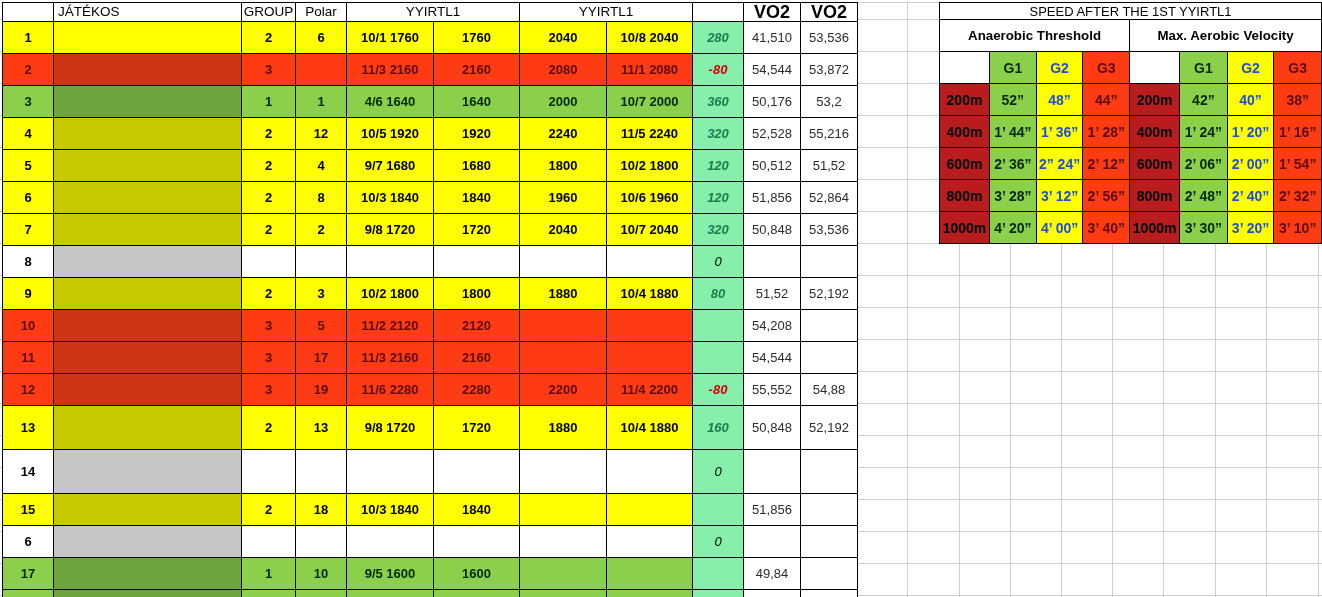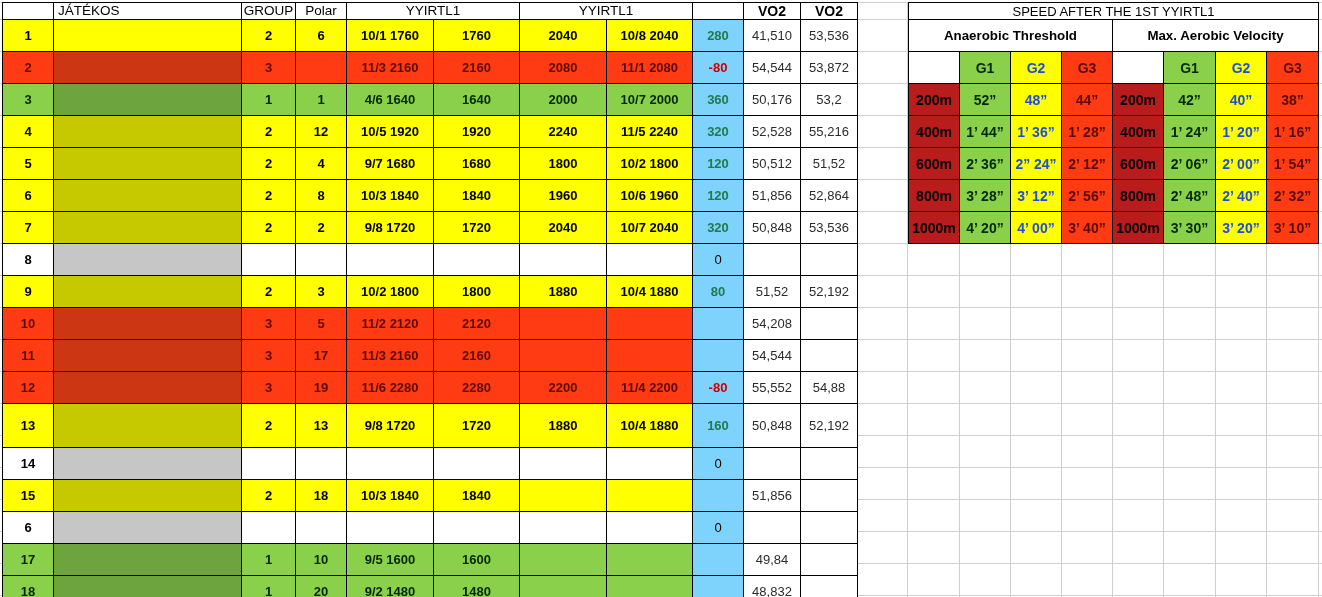--- a/index.html
+++ b/index.html
@@ -14,36 +14,36 @@
 #main-table,#speed-table{position:absolute;border-collapse:collapse;table-layout:fixed;}
 #main-table td,#speed-table td{padding:0;margin:0;text-align:center;vertical-align:middle;
         border:1px solid #000000;font-weight:bold;line-height:1;}
 
 
 #main-table{left:2px;top:2px;}
 #main-table td{font-size:13px;}
 #main-table td.hdr{background:#ffffff;color:#000000;font-weight:normal;font-size:13.5px;}
 #main-table td.hdr-left{text-align:left;padding-left:4px;}
 #main-table td.hdr-b{font-weight:normal;font-size:13.5px;}
-#main-table td.hdr-vo2{font-weight:bold;font-size:14px;}
+#main-table td.hdr-vo2{font-weight:bold;font-size:18px;}
 #main-table td.idx{font-size:13px;}
 #main-table td.nm{border-left:1px solid #000;border-right:1px solid #000;}
 
 .f-yellow{background:#ffff00;color:#000000;}
 .f-red{background:#ff3b14;color:#5c0a00;}
 .f-green{background:#8bd04a;color:#022802;}
 .f-none{background:#ffffff;color:#000000;}
 .n-yellow{background:#ffff00;}
 .n-olive{background:#c6c800;}
 .n-dred{background:#cc3612;}
 .n-dgreen{background:#6da43e;}
 .n-grey{background:#c6c6c6;}
 
 .vo2cell{background:#ffffff;color:#2b2b2b;font-weight:normal !important;font-size:14px;}
-.delta{background:#7dd3fc;font-weight:bold;font-size:13px;}
+.delta{background:#86efac;font-weight:bold;font-size:13px;font-style:italic;}
 .d-pos{color:#1f7a4d;}
 .d-neg{color:#d00000;}
 .d-zero{color:#000000;font-weight:normal !important;font-size:14px;}
 
 
 #speed-table{}
 #speed-table td{font-size:14px;}
 #speed-table td.title{background:#fff;color:#000;font-weight:normal;font-size:13px;}
 #speed-table td.sub{background:#fff;color:#000;font-weight:bold;font-size:13.3px;}
 #speed-table td.g1{background:#8bd04a;color:#022802;}
@@ -287,21 +287,21 @@
           <td class="f-yellow">2</td>
           <td class="f-yellow">13</td>
           <td class="f-yellow">9/8 1720</td>
           <td class="f-yellow">1720</td>
           <td class="f-yellow">1880</td>
           <td class="f-yellow">10/4 1880</td>
           <td class="delta d-pos">160</td>
           <td class="vo2cell">50,848</td>
           <td class="vo2cell">52,192</td>
         </tr>
-        <tr style="height: 32px;">
+        <tr style="height: 44px;">
           <td class="f-none idx">14</td>
           <td class="nm n-grey"></td>
           <td class="f-none"></td>
           <td class="f-none"></td>
           <td class="f-none"></td>
           <td class="f-none"></td>
           <td class="f-none"></td>
           <td class="f-none"></td>
           <td class="delta d-zero">0</td>
           <td class="vo2cell"></td>
@@ -354,21 +354,21 @@
           <td class="f-green">9/2 1480</td>
           <td class="f-green">1480</td>
           <td class="f-green"></td>
           <td class="f-green"></td>
           <td class="delta d-zero"></td>
           <td class="vo2cell">48,832</td>
           <td class="vo2cell"></td>
         </tr>
       </tbody>
     </table>
-  <table id="speed-table" style="left: 908px; top: 2px;">
+  <table id="speed-table" style="left: 939px; top: 2px;">
       <colgroup>
         <col style="width: 51px;">
         <col style="width: 51px;">
         <col style="width: 51px;">
         <col style="width: 51px;">
         <col style="width: 51px;">
         <col style="width: 52px;">
         <col style="width: 51px;">
         <col style="width: 52px;">
       </colgroup>

